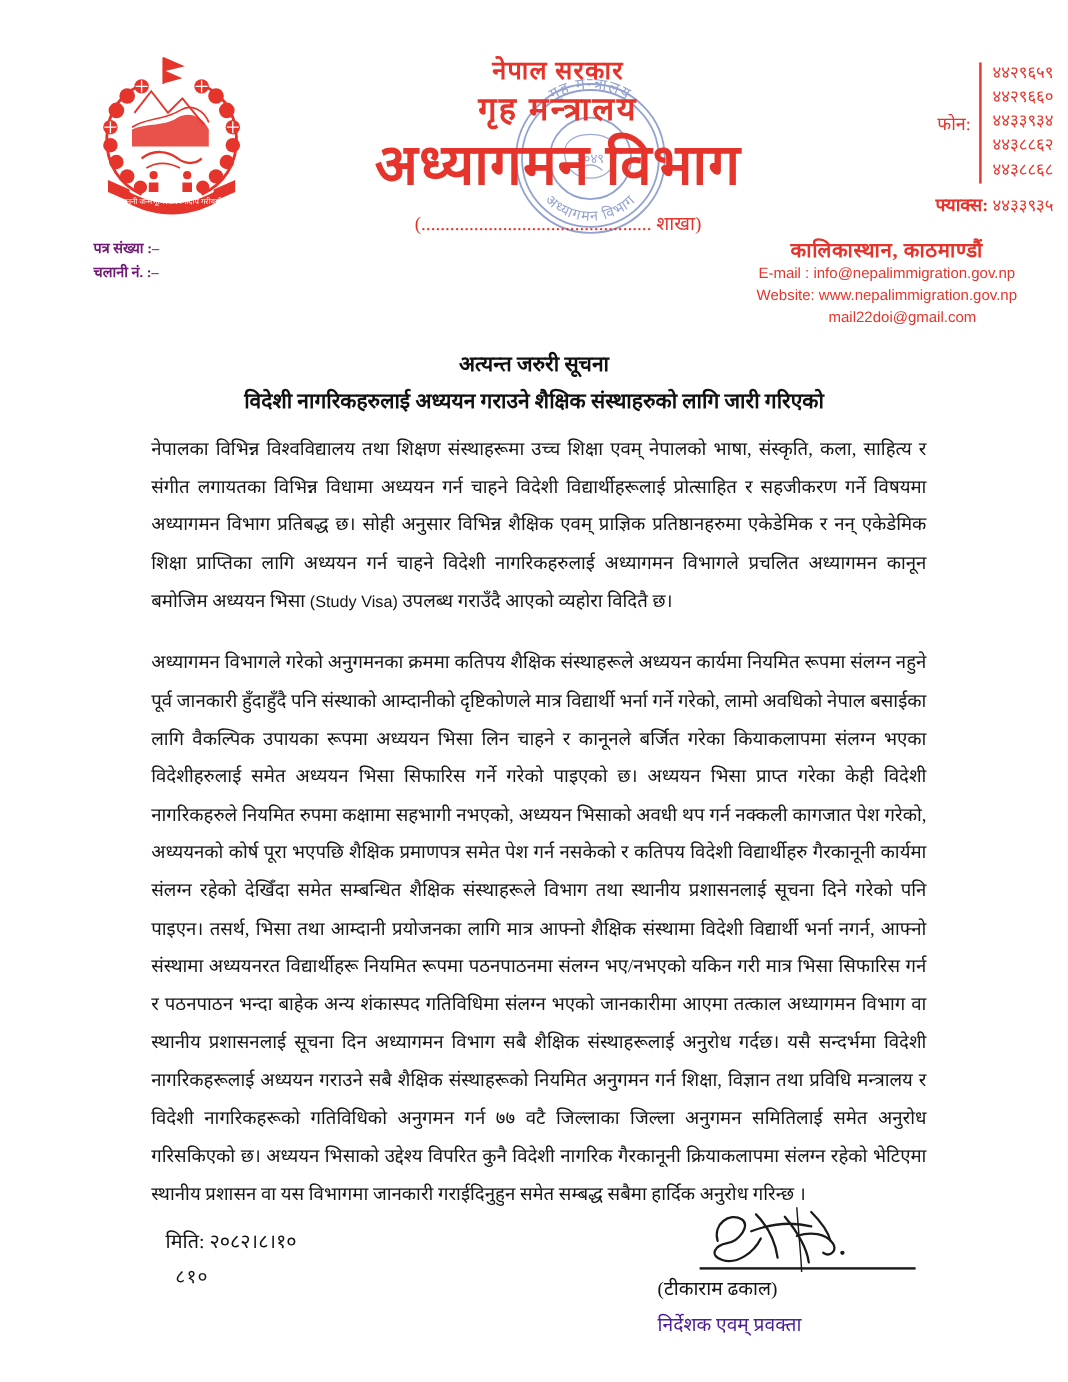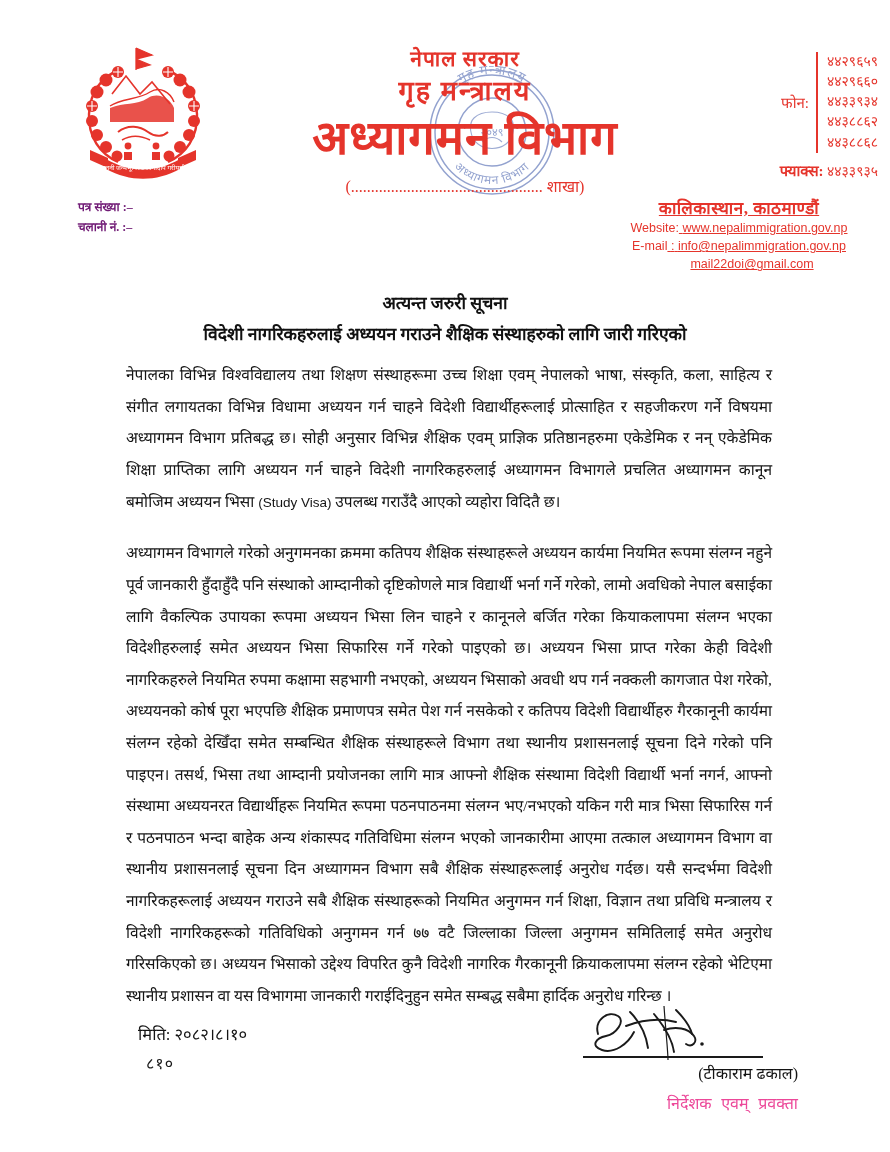--- a/index.html
+++ b/index.html
@@ -136,21 +136,20 @@
   }
 
   
   .addr-block {
     position: absolute;
     right: 16px;
     top: 196px;
     text-align: center;
     color: #e5342b;
     width: 270px;
-    text-decoration: underline;
   }
   .addr-city {
     font-family: "Liberation Serif", serif;
     font-size: 17px;
     font-weight: bold;
     letter-spacing: 0.5px;
   }
   .addr-line {
     font-family: "Liberation Sans", sans-serif;
     font-size: 12.5px;
@@ -199,21 +198,21 @@
     top: 14px;
     font-family: "Liberation Serif", serif;
     font-size: 16.5px;
     color: #141414;
   }
   .sign-block {
     position: absolute;
     right: 92px;
     top: 0;
     width: 250px;
-    text-align: right;
+    text-align: left;
   }
   .sign-svg { height: 48px; position: relative; }
   .sign-svg svg { position: absolute; left: 50%; transform: translateX(-50%); top: -4px; }
   .sign-rule {
     width: 180px;
     height: 1.6px;
     background: #1a1a1a;
     margin: 0 auto 2px auto;
   }
   .sign-stamp {
@@ -225,23 +224,23 @@
     color: #1a1a1a;
     letter-spacing: 1px;
   }
   .sign-name {
     font-family: "Liberation Serif", serif;
     font-size: 16px;
     color: #141414;
     margin-top: 4px;
   }
   .sign-title {
-    font-family: Liberation Mono, monospace;
+    font-family: Liberation Serif, serif;
     font-size: 16px;
-    color: #ec4899;
+    color: #4c1d95;
     margin-top: 8px;
   }
 </style>
 </head>
 <body>
 
 <div class="page">
 
   <div class="letterhead">
 
@@ -356,27 +355,27 @@
     </div>
 
     <div class="file-nos">
       <div>पत्र संख्या :–</div>
       <div>चलानी नं. :–</div>
     </div>
 
     <div class="addr-block">
       <div class="addr-city">कालिकास्थान, काठमाण्डौं</div>
       <div class="addr-line">
-        <span class="lbl">Website:</span>
-        <span>www.nepalimmigration.gov.np</span>
-      </div>
-      <div class="addr-line">
         <span class="lbl">E-mail</span>
         <span>:</span>
         <span>info@nepalimmigration.gov.np</span>
+      </div>
+      <div class="addr-line">
+        <span class="lbl">Website:</span>
+        <span>www.nepalimmigration.gov.np</span>
       </div>
       <div class="addr-line addr-mail2">
         <span>mail22doi@gmail.com</span>
       </div>
     </div>
   </div>
 
   <div class="title-block">
     <div>अत्यन्त जरुरी सूचना</div>
     <div>विदेशी नागरिकहरुलाई अध्ययन गराउने शैक्षिक संस्थाहरुको लागि जारी गरिएको</div>

